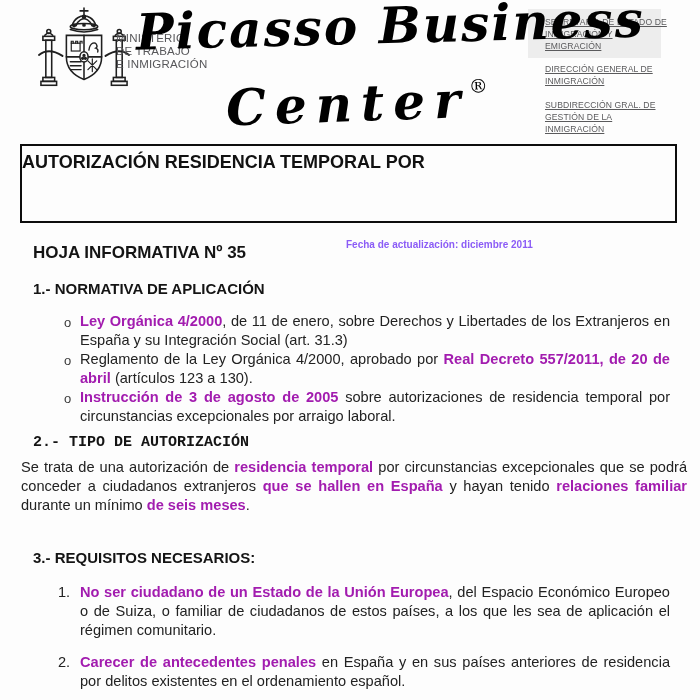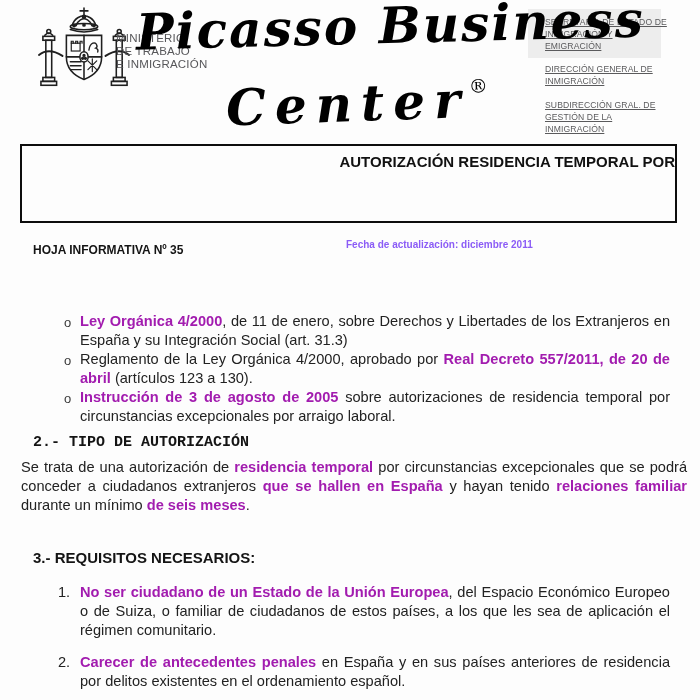--- a/index.html
+++ b/index.html
@@ -19,24 +19,24 @@
   
   .brand1{position:absolute;left:136px;top:-4px;z-index:6;font-family:"DejaVu Serif",serif;
     font-style:italic;font-weight:bold;font-size:50px;color:#000;letter-spacing:2px;
     transform:rotate(-1.5deg);white-space:nowrap;}
   .brand2{position:absolute;left:226px;top:74px;z-index:6;font-family:"DejaVu Serif",serif;
     font-style:italic;font-weight:bold;font-size:50px;color:#000;letter-spacing:9px;
     transform:rotate(-2deg);white-space:nowrap;}
   .brand2 .reg{font-size:19px;letter-spacing:0;vertical-align:24px;font-style:normal;font-weight:400;}
   
   .titlebox{position:absolute;left:20px;top:144px;width:653px;height:71px;border:2px solid #0d0d0d;
-    background:#fdfdfd;text-align:right;font-weight:bold;font-size:15px;line-height:24px;
+    background:#fdfdfd;text-align:left;font-weight:bold;font-size:18px;line-height:24px;
     padding-top:4px;color:#111;}
   
-  .meta-left{position:absolute;left:33px;top:243px;font-weight:bold;font-size:12px;color:#141414;}
+  .meta-left{position:absolute;left:33px;top:243px;font-weight:bold;font-size:17px;color:#141414;}
   .meta-right{position:absolute;left:346px;top:239px;font-weight:bold;font-size:10px;color:#8b5cf6;}
   
   .h-sec{position:absolute;left:33px;font-weight:bold;font-size:15px;color:#141414;}
   .h1{top:280px;} .h2{top:434px;font-family:Liberation Mono, monospace;} .h3{top:549px;}
   .bullets{position:absolute;left:63px;top:312px;width:607px;list-style:none;margin:0;padding:0;
     font-size:14.6px;line-height:19px;text-align:justify;color:#222;}
   .bullets li{position:relative;padding-left:17px;margin:0;}
   .bullets li .mk{position:absolute;left:1px;top:1px;font-size:13px;color:#3a3a3a;}
   .para{position:absolute;left:21px;top:458px;width:666px;font-size:14.6px;line-height:19px;
     text-align:justify;color:#222;margin:0;}
@@ -133,20 +133,21 @@
   <div class="brand1">Picasso Business</div>
   <div class="brand2"><span>Center</span><span class="reg">®</span></div>
 
   <div class="titlebox">
     <div>AUTORIZACIÓN RESIDENCIA TEMPORAL POR</div>
   </div>
 
   <div class="meta-left">HOJA INFORMATIVA Nº 35</div>
   <div class="meta-right">Fecha de actualización: diciembre 2011</div>
 
+  <div class="h-sec h1">1.- NORMATIVA DE APLICACIÓN</div>
   <ul class="bullets">
     <li><span class="mk">o</span><span><b>Ley Orgánica 4/2000</b><span>, de 11 de enero, sobre Derechos y Libertades de los Extranjeros en España y su Integración Social (art. 31.3)</span></span></li>
     <li><span class="mk">o</span><span><span>Reglamento de la Ley Orgánica 4/2000, aprobado por </span><b>Real Decreto 557/2011, de 20 de abril</b><span> (artículos 123 a 130).</span></span></li>
     <li><span class="mk">o</span><span><b>Instrucción de 3 de agosto de 2005</b><span> sobre autorizaciones de residencia temporal por circunstancias excepcionales por arraigo laboral.</span></span></li>
   </ul>
 
   <div class="h-sec h2">2.- TIPO DE AUTORIZACIÓN</div>
   <p class="para"><span>Se trata de una autorización de </span><b>residencia temporal</b><span> por circunstancias excepcionales que se podrá conceder a ciudadanos extranjeros </span><b>que se hallen en España</b><span> y hayan tenido </span><b>relaciones familiar</b><span> durante un mínimo </span><b>de seis meses</b><span>.</span></p>
 
   <div class="h-sec h3">3.- REQUISITOS NECESARIOS:</div>

